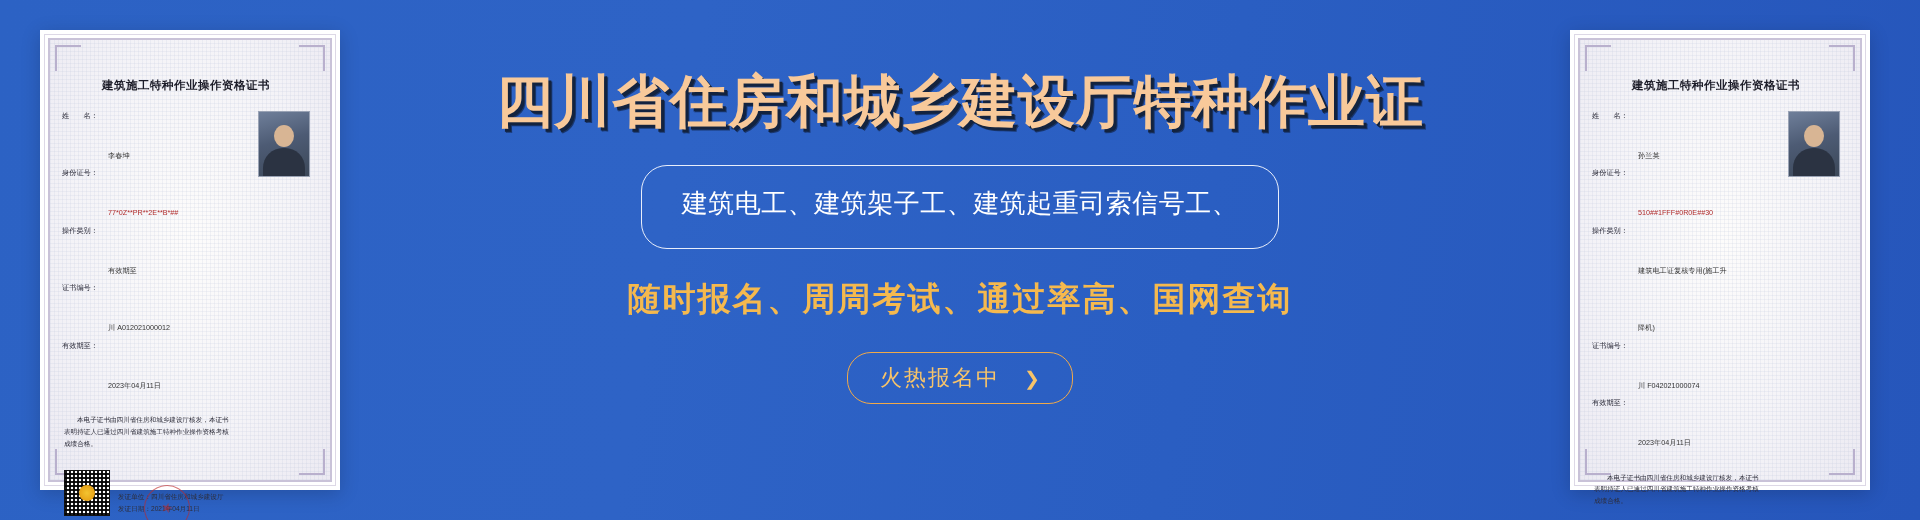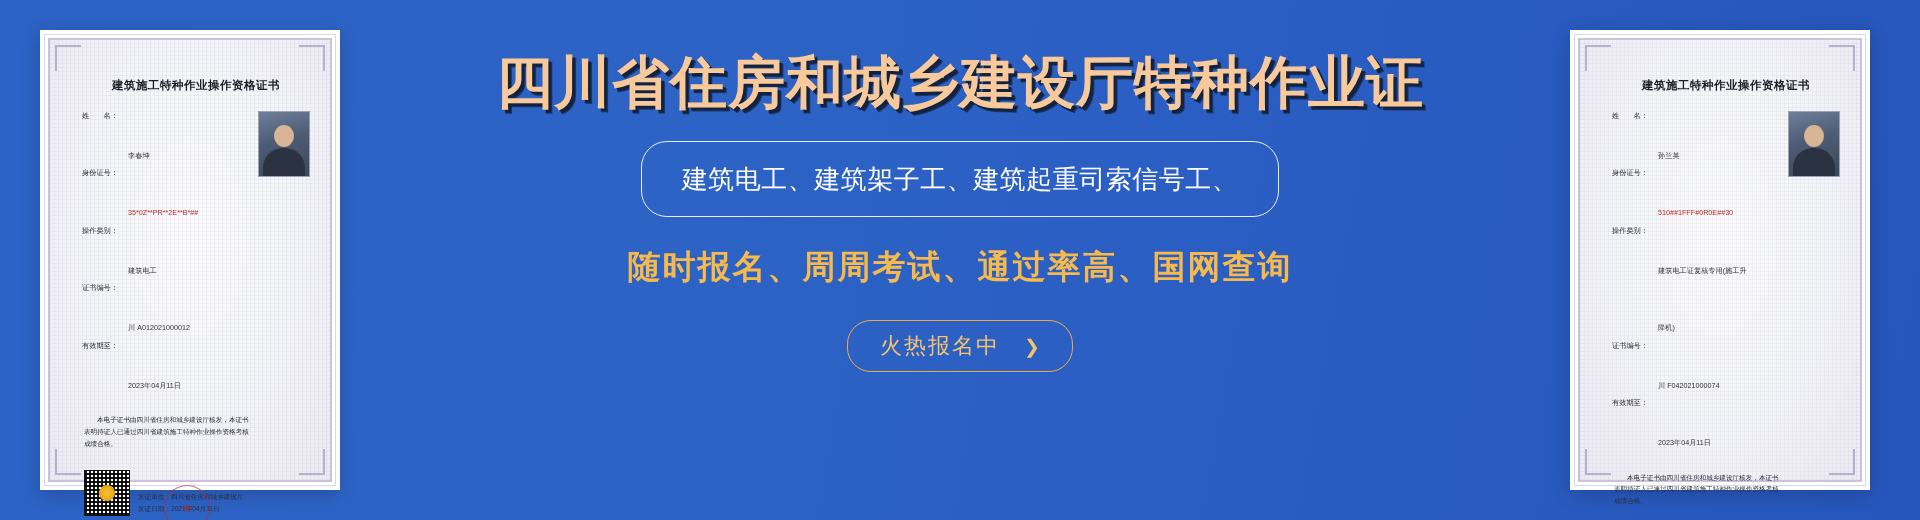--- a/index.html
+++ b/index.html
@@ -27,21 +27,21 @@
   .cert-inner {
     position: relative;
     width: 100%; height: 100%;
     background:
       repeating-linear-gradient(0deg, rgba(180,190,215,0.16) 0 1px, transparent 1px 4px),
       repeating-linear-gradient(90deg, rgba(180,190,215,0.16) 0 1px, transparent 1px 4px),
       radial-gradient(ellipse at 50% 45%, #fdfcfb 0%, #f4f3f7 60%, #eceaf2 100%);
     border: 2px solid #c9c2d8;
     outline: 1px solid #ddd8e6;
     outline-offset: 3px;
-    padding: 14px 12px 10px 24px;
+    padding: 14px 12px 10px 4px;
   }
   .cert-corner {
     position: absolute; width: 26px; height: 26px;
     border: 2px solid #b9b0cd;
   }
   .cc-tl { left: 5px;  top: 5px;    border-right: none; border-bottom: none; }
   .cc-tr { right: 5px; top: 5px;    border-left: none;  border-bottom: none; }
   .cc-bl { left: 5px;  bottom: 5px; border-right: none; border-top: none; }
   .cc-br { right: 5px; bottom: 5px; border-left: none;  border-top: none; }
 
@@ -153,34 +153,35 @@
   
   .center {
     position: absolute;
     left: 360px; top: 0;
     width: 1200px; height: 520px;
     display: flex;
     flex-direction: column;
     align-items: center;
   }
   .main-title {
-    margin-top: 54px;
+    margin-top: 78px;
     font-size: 57px;
     font-weight: bold;
     letter-spacing: 1px;
     color: #f8c99a;
     text-shadow: 3px 3px 0 #13233f, 4px 4px 0 rgba(10,20,40,0.55);
     white-space: nowrap;
     line-height: 1;
+    font-family: Liberation Mono, monospace;
   }
   .info-box {
     margin-top: 30px;
     border: 1.6px solid #e8eefb;
     border-radius: 26px;
-    padding: 16px 40px 16px 40px;
+    padding: 16px 40px 24px 40px;
     text-align: center;
   }
   .info-line {
     color: #ffffff;
     font-size: 26px;
     line-height: 1.62;
     white-space: nowrap;
     letter-spacing: 0.5px;
   }
   .slogan {
@@ -229,25 +230,25 @@
       <div class="cert-title">建筑施工特种作业操作资格证书</div>
 
       <div class="cert-body">
         <div class="cert-fields">
           <div class="cert-row">
             <span class="lbl">姓　　名：</span>
             <span class="val">李春坤</span>
           </div>
           <div class="cert-row">
             <span class="lbl">身份证号：</span>
-            <span class="val red">35*0Z**PR**2E**B*##</span>
+            <span class="val red">77*0Z**PR**2E**B*##</span>
           </div>
           <div class="cert-row">
             <span class="lbl">操作类别：</span>
-            <span class="val">建筑电工</span>
+            <span class="val">有效期至</span>
           </div>
           <div class="cert-row">
             <span class="lbl">证书编号：</span>
             <span class="val">川 A012021000012</span>
           </div>
           <div class="cert-row">
             <span class="lbl">有效期至：</span>
             <span class="val">2023年04月11日</span>
           </div>
         </div>

